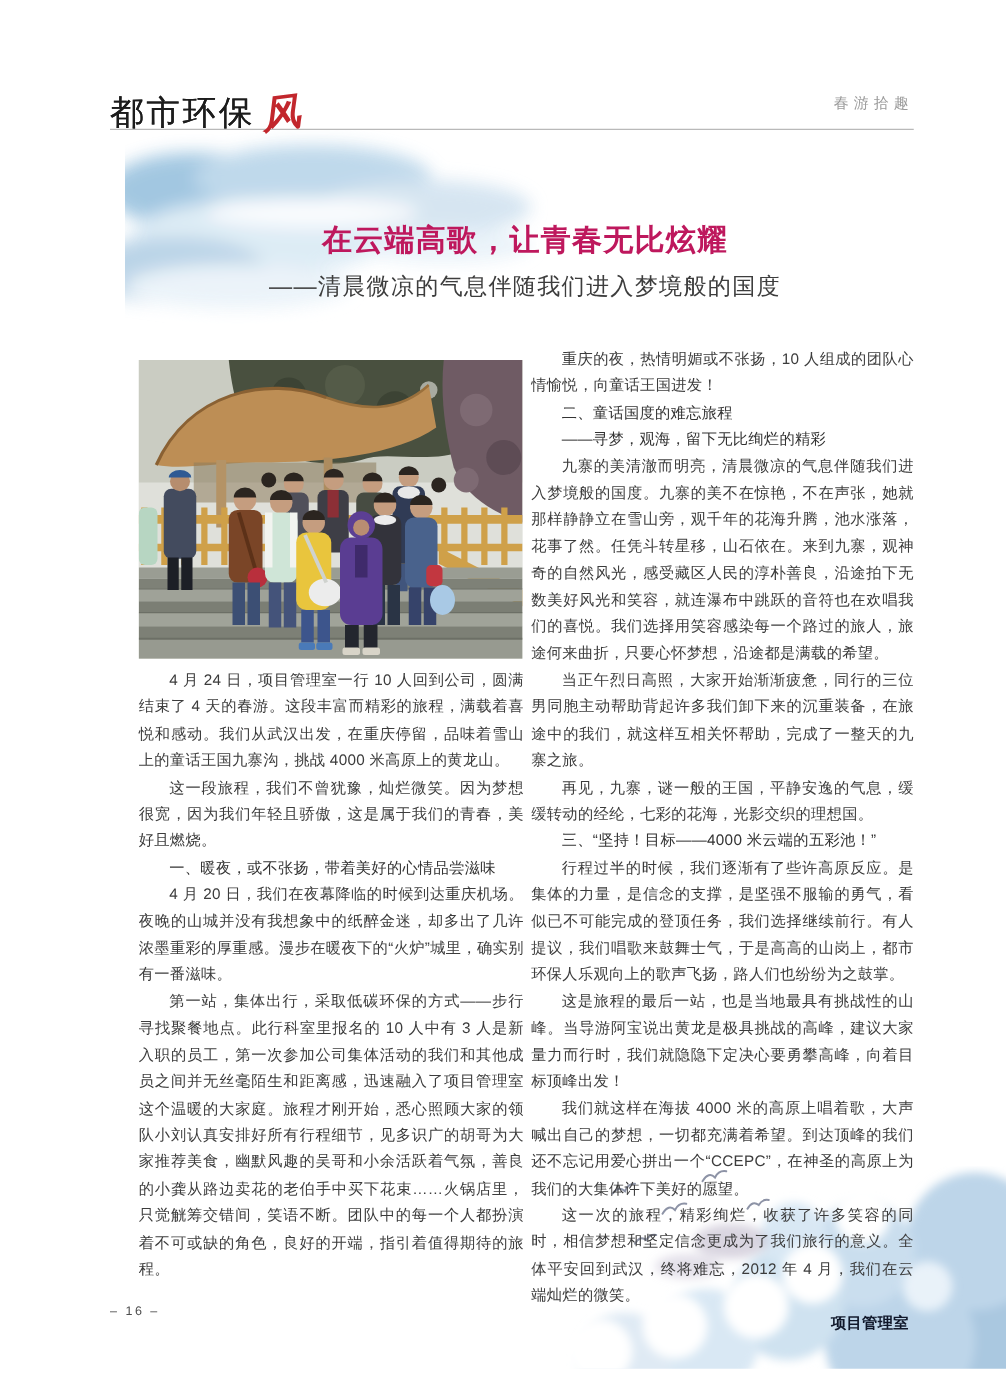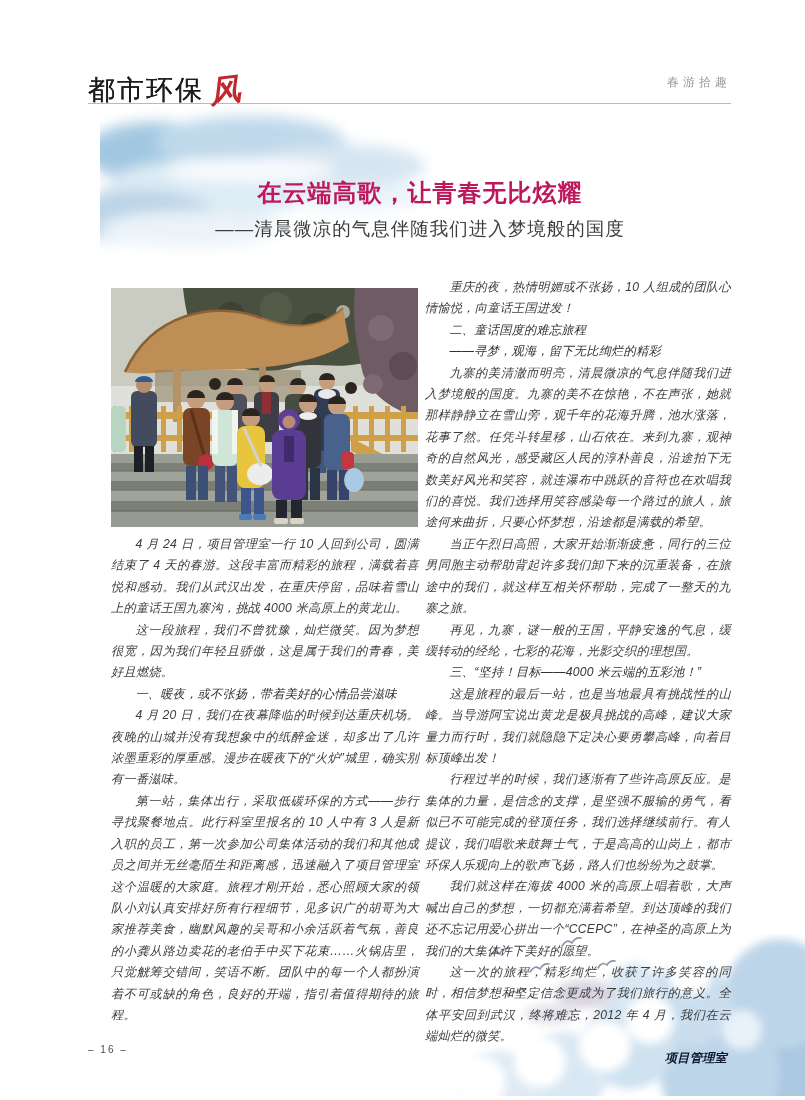--- a/index.html
+++ b/index.html
@@ -58,21 +58,21 @@
   }
   
   .col{
     position:absolute;z-index:3;
     font-size:12.2px;line-height:21.4px;letter-spacing:0.25px;
     text-align:justify;text-justify:inter-ideograph;
     color:#3c3c3c;
   }
   .col-left{left:111px;top:534px;width:308px;}
   .col-right{left:425px;top:277px;width:306px;}
-  .col p{margin:0;text-indent:2em;font-style:italic;}
+  .col p{margin:0;text-indent:2em;}
   .col p.subhead{color:#333;}
   .col .signature{
     margin:0;text-align:right;font-weight:700;color:#0f172a;
     text-indent:0;padding-right:4px;
   }
   
   .page-number{
     position:absolute;left:88px;top:1044px;
     font-size:10px;color:#4d4d4d;letter-spacing:2px;z-index:4;
   }
@@ -253,22 +253,22 @@
   </div>
 
   <div class="col col-right">
     <p>重庆的夜，热情明媚或不张扬，10 人组成的团队心情愉悦，向童话王国进发！</p>
     <p class="subhead">二、童话国度的难忘旅程</p>
     <p class="subhead">——寻梦，观海，留下无比绚烂的精彩</p>
     <p>九寨的美清澈而明亮，清晨微凉的气息伴随我们进入梦境般的国度。九寨的美不在惊艳，不在声张，她就那样静静立在雪山旁，观千年的花海升腾，池水涨落，花事了然。任凭斗转星移，山石依在。来到九寨，观神奇的自然风光，感受藏区人民的淳朴善良，沿途拍下无数美好风光和笑容，就连瀑布中跳跃的音符也在欢唱我们的喜悦。我们选择用笑容感染每一个路过的旅人，旅途何来曲折，只要心怀梦想，沿途都是满载的希望。</p>
     <p>当正午烈日高照，大家开始渐渐疲惫，同行的三位男同胞主动帮助背起许多我们卸下来的沉重装备，在旅途中的我们，就这样互相关怀帮助，完成了一整天的九寨之旅。</p>
     <p>再见，九寨，谜一般的王国，平静安逸的气息，缓缓转动的经纶，七彩的花海，光影交织的理想国。</p>
     <p class="subhead">三、“坚持！目标——4000 米云端的五彩池！”</p>
+    <p>行程过半的时候，我们逐渐有了些许高原反应。是集体的力量，是信念的支撑，是坚强不服输的勇气，看似已不可能完成的登顶任务，我们选择继续前行。有人提议，我们唱歌来鼓舞士气，于是高高的山岗上，都市环保人乐观向上的歌声飞扬，路人们也纷纷为之鼓掌。</p>
     <p>这是旅程的最后一站，也是当地最具有挑战性的山峰。当导游阿宝说出黄龙是极具挑战的高峰，建议大家量力而行时，我们就隐隐下定决心要勇攀高峰，向着目标顶峰出发！</p>
-    <p>行程过半的时候，我们逐渐有了些许高原反应。是集体的力量，是信念的支撑，是坚强不服输的勇气，看似已不可能完成的登顶任务，我们选择继续前行。有人提议，我们唱歌来鼓舞士气，于是高高的山岗上，都市环保人乐观向上的歌声飞扬，路人们也纷纷为之鼓掌。</p>
     <p>我们就这样在海拔 4000 米的高原上唱着歌，大声喊出自己的梦想，一切都充满着希望。到达顶峰的我们还不忘记用爱心拼出一个“CCEPC”，在神圣的高原上为我们的大集体许下美好的愿望。</p>
     <p>这一次的旅程，精彩绚烂，收获了许多笑容的同时，相信梦想和坚定信念更成为了我们旅行的意义。全体平安回到武汉，终将难忘，2012 年 4 月，我们在云端灿烂的微笑。</p>
     <p class="signature">项目管理室</p>
   </div>
 
   <div class="cloud-bottom">
     <svg width="415" height="162" viewBox="0 0 415 162">
       <defs>
           <filter id="soft2" x="-30%" y="-30%" width="160%" height="160%">
             <feGaussianBlur stdDeviation="4"></feGaussianBlur>

